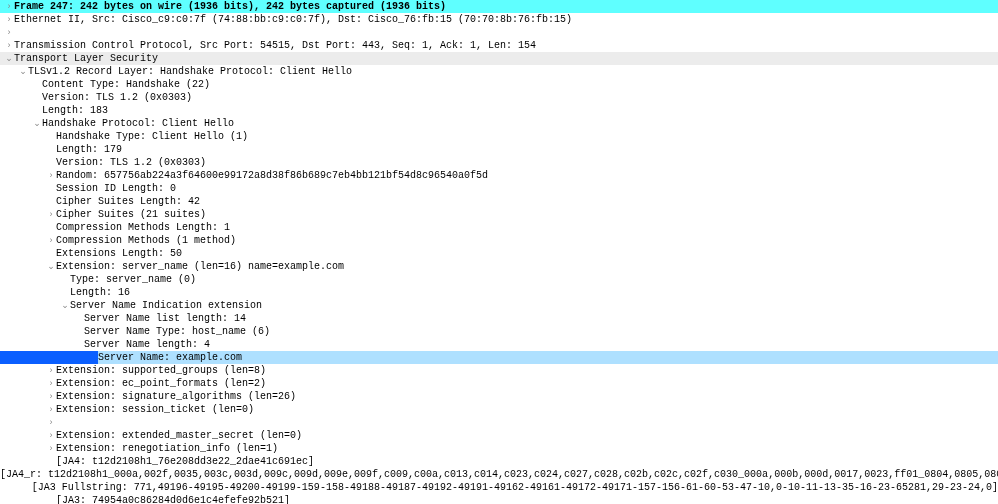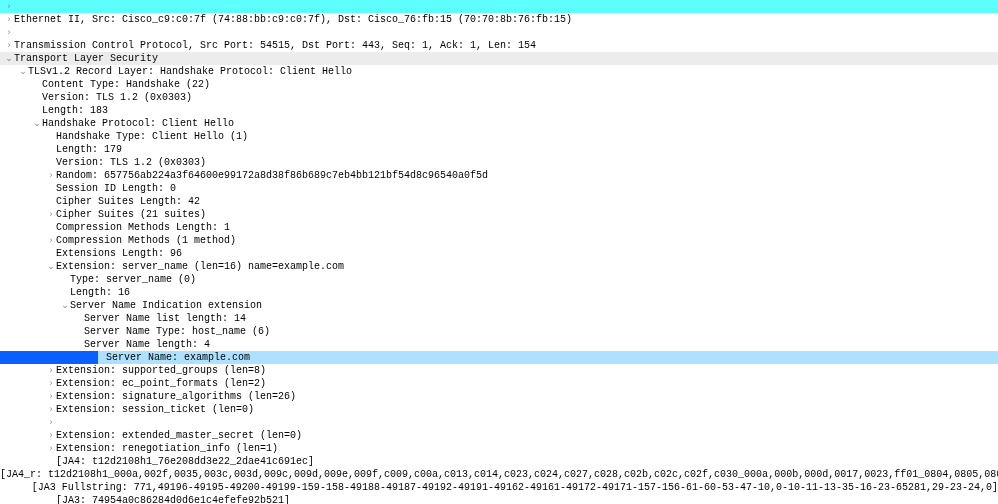--- a/index.html
+++ b/index.html
@@ -51,29 +51,30 @@
   .sel-blue {
     background: #0a5fff;
     width: 98px;
     height: 13px;
     display: inline-block;
   }
   .sel-text {
     background: #aee0ff;
     flex: 1;
     height: 13px;
-    padding-left: 8px;
+    padding-left: 0;
   }
 </style>
 </head>
 <body>
 
 <div class="row frame-header">
   <span class="indent" style="width:4px"></span>
   <span class="toggle">›</span>
+  <span class="text">Frame 247: 242 bytes on wire (1936 bits), 242 bytes captured (1936 bits)</span>
 </div>
 
 <div class="row">
   <span class="indent" style="width:4px"></span>
   <span class="toggle">›</span>
   <span class="text">Ethernet II, Src: Cisco_c9:c0:7f (74:88:bb:c9:c0:7f), Dst: Cisco_76:fb:15 (70:70:8b:76:fb:15)</span>
 </div>
 
 <div class="row">
   <span class="indent" style="width:4px"></span>
@@ -162,21 +163,21 @@
 </div>
 
 <div class="row">
   <span class="indent" style="width:46px"></span>
   <span class="toggle">›</span>
   <span class="text">Compression Methods (1 method)</span>
 </div>
 
 <div class="row">
   <span class="indent" style="width:56px"></span>
-  <span class="text">Extensions Length: 96</span>
+  <span class="text">Extensions Length: 50</span>
 </div>
 
 <div class="row">
   <span class="indent" style="width:46px"></span>
   <span class="toggle">⌄</span>
   <span class="text">Extension: server_name (len=16) name=example.com</span>
 </div>
 
 <div class="row">
   <span class="indent" style="width:70px"></span>

